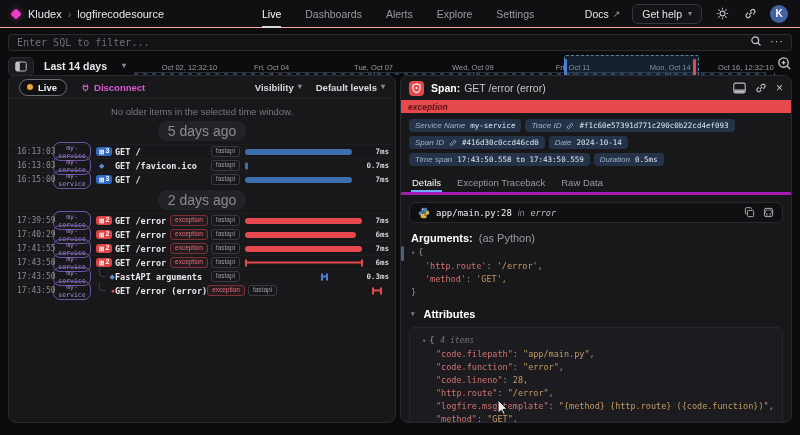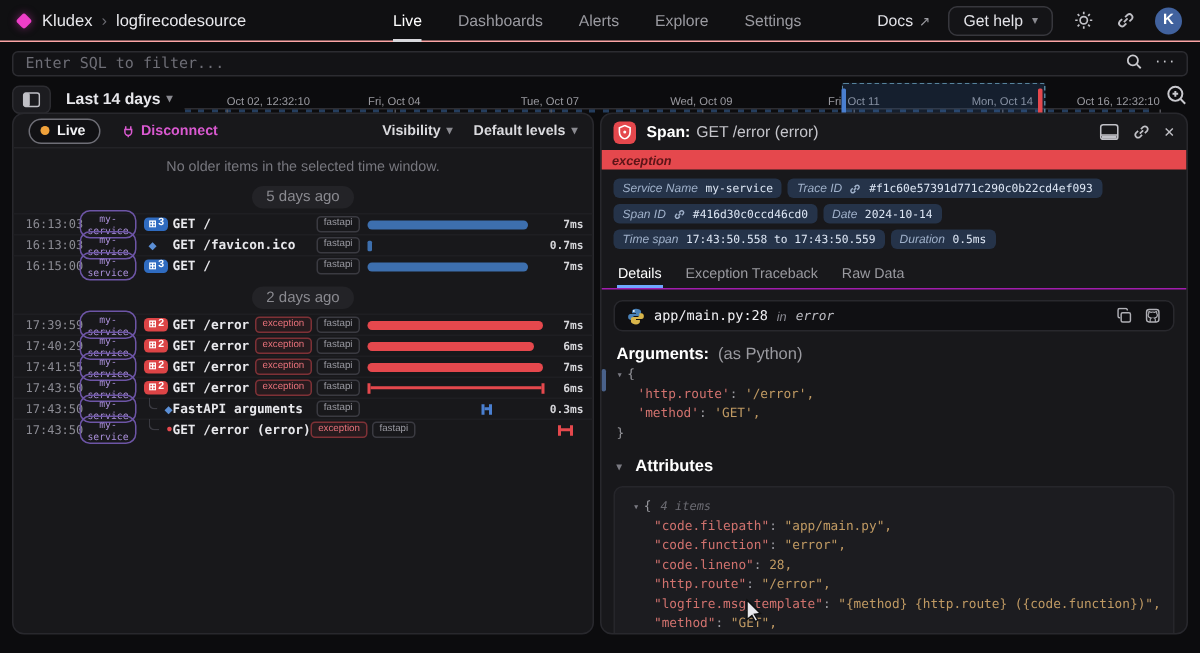--- a/index.html
+++ b/index.html
@@ -32,21 +32,21 @@
   .sql-input { width:100%; height:17px; background:#131316; border:1px solid #2c2c31; border-radius:4px;
     color:#d0d0d4; font-size:10px; padding:0 44px 0 8px; outline:none; }
   .sql-input::placeholder { color:#6e6e76; }
   .search-icons { position:absolute; right:8px; top:0; height:17px; display:flex; align-items:center; gap:8px; }
   .dots { color:#c9c9ce; font-size:11px; letter-spacing:1px; line-height:0; }
 
   
   .tl-row { height:24px; margin:3px 8px 0 8px; display:flex; align-items:center; position:relative; }
   .side-toggle { width:26px; height:19px; background:#1c1c20; border:1px solid #2c2c31; border-radius:5px;
     display:flex; align-items:center; justify-content:center; margin-right:10px; }
-  .range-label { font-size:10.5px; font-weight:bold; color:#e8e8ec; display:flex; gap:4px; align-items:center; margin-right:8px; white-space:nowrap; }
+  .range-label { font-size:10.5px; font-weight:bold; color:#e8e8ec; display:flex; gap:15px; align-items:center; margin-right:8px; white-space:nowrap; }
   .tl-track { position:relative; flex:1; height:24px; }
   .tl-base { position:absolute; left:0; right:26px; bottom:3px; height:2px;
     background:repeating-linear-gradient(90deg,#3d6fae 0 4px,transparent 4px 9px); opacity:.5; }
   .tl-baseline { position:absolute; left:0; right:26px; bottom:5px; height:1px; background:#2e2e33; }
   .tick { position:absolute; bottom:6px; transform:translateX(-50%); font-size:7.5px; color:#9a9aa0; white-space:nowrap; }
   .tick.edge-l { transform:none; }
   .tick.edge-r { transform:translateX(-100%); }
   .tickmark { position:absolute; bottom:1px; width:1px; height:4px; background:#55555c; }
   .sel { position:absolute; top:1px; bottom:1px; background:rgba(61,111,174,.20);
     border:1px dashed #56839c; border-radius:2px; }
@@ -62,21 +62,21 @@
   
   .lp-head { height:23px; display:flex; align-items:center; padding:0 10px; gap:14px; border-bottom:1px solid #232327; }
   .live-pill { display:flex; align-items:center; gap:5px; border:1px solid #6e6e76; border-radius:10px;
     padding:2px 9px 2px 7px; font-size:9.5px; font-weight:bold; color:#f2f2f5; background:#111114; }
   .live-dot { width:6px; height:6px; border-radius:50%; background:#f0a13a; }
   .disconnect { color:#d959d0; font-size:9.5px; font-weight:bold; display:flex; align-items:center; gap:4px; }
   .lp-head-right { margin-left:auto; display:flex; gap:14px; }
   .drop { font-size:9.5px; font-weight:bold; color:#dadade; display:flex; gap:4px; align-items:center; }
   .empty-msg { text-align:center; font-size:9.5px; color:#77777e; margin-top:7px; }
   .group-pill-wrap { text-align:center; margin:4px 0 3px 0; }
-  .group-pill { display:inline-block; background:#232327; color:#8a8a90; font-size:10px;
+  .group-pill { display:inline-block; background:#232327; color:#8a8a90; font-size:14px;
     border-radius:9px; padding:2px 10px; }
 
   .rows { }
   .row { height:14px; display:flex; align-items:center; padding:0 6px 0 8px; border-top:1px solid #1e1e22; }
   .t { width:36px; font-size:8px; color:#8b8b93; flex:none; }
   .svc { width:38px; flex:none; border:1px solid #6d55a6; color:#a98fd8; font-size:6.5px;
     border-radius:7px; text-align:center; padding:0.5px 0; margin-right:5px; }
   .slot { width:19px; flex:none; display:flex; align-items:center; }
   .badge { border-radius:3px; color:#fff; font-size:7px; font-weight:bold; padding:0.5px 3px;
     display:flex; align-items:center; gap:1px; line-height:1.2; }
@@ -108,21 +108,21 @@
   .rp-head-icons { margin-left:auto; display:flex; gap:9px; align-items:center; color:#c0c0c6; }
   .x-close { font-size:12px; color:#c0c0c6; line-height:1; }
   .banner { height:13px; background:#e5484d; color:#5a1417; font-size:8.5px; font-style:italic;
     display:flex; align-items:center; padding:0 7px; font-weight:bold; }
   .meta { padding:6px 8px 4px 8px; display:flex; flex-wrap:wrap; gap:4px; }
   .mbadge { background:#253349; border-radius:4px; padding:2px 6px; font-size:8px;
     display:flex; gap:5px; align-items:center; }
   .mbadge .lab { font-style:italic; color:#9fb0c9; }
   .mbadge .val { color:#dde6f4; font-family:"DejaVu Sans Mono", monospace; font-size:7.5px; }
   .link-mini { color:#9fb0c9; display:flex; }
-  .rp-tabs { display:flex; gap:14px; padding:0 10px; border-bottom:1px solid #a21caf; margin-top:3px; }
+  .rp-tabs { display:flex; gap:14px; padding:0 10px; border-bottom:3px solid #a21caf; margin-top:3px; }
   .rp-tab { font-size:9.5px; color:#9a9aa0; padding:4px 1px; }
   .rp-tab.active { color:#ffffff; box-shadow:inset 0 -2px 0 #6ea8fe; }
   .frame { margin:7px 8px 0 8px; height:21px; background:#101013; border:1px solid #28282d; border-radius:6px;
     display:flex; align-items:center; padding:0 8px; gap:6px; }
   .frame .file { font-size:9px; color:#f0f0f4; font-family:"DejaVu Sans Mono", monospace; }
   .frame .in { font-size:8.5px; color:#8a8a92; font-style:italic; }
   .frame .fn { font-size:8.5px; color:#bcbcc2; font-style:italic; font-family:"DejaVu Sans Mono", monospace; }
   .frame-icons { margin-left:auto; display:flex; gap:8px; color:#b0b0b6; }
   .sec-head { padding:9px 10px 2px 10px; font-size:11px; font-weight:bold; color:#ffffff; display:flex; gap:6px; align-items:center; }
   .sec-head .mode { font-weight:normal; color:#9a9aa0; }

